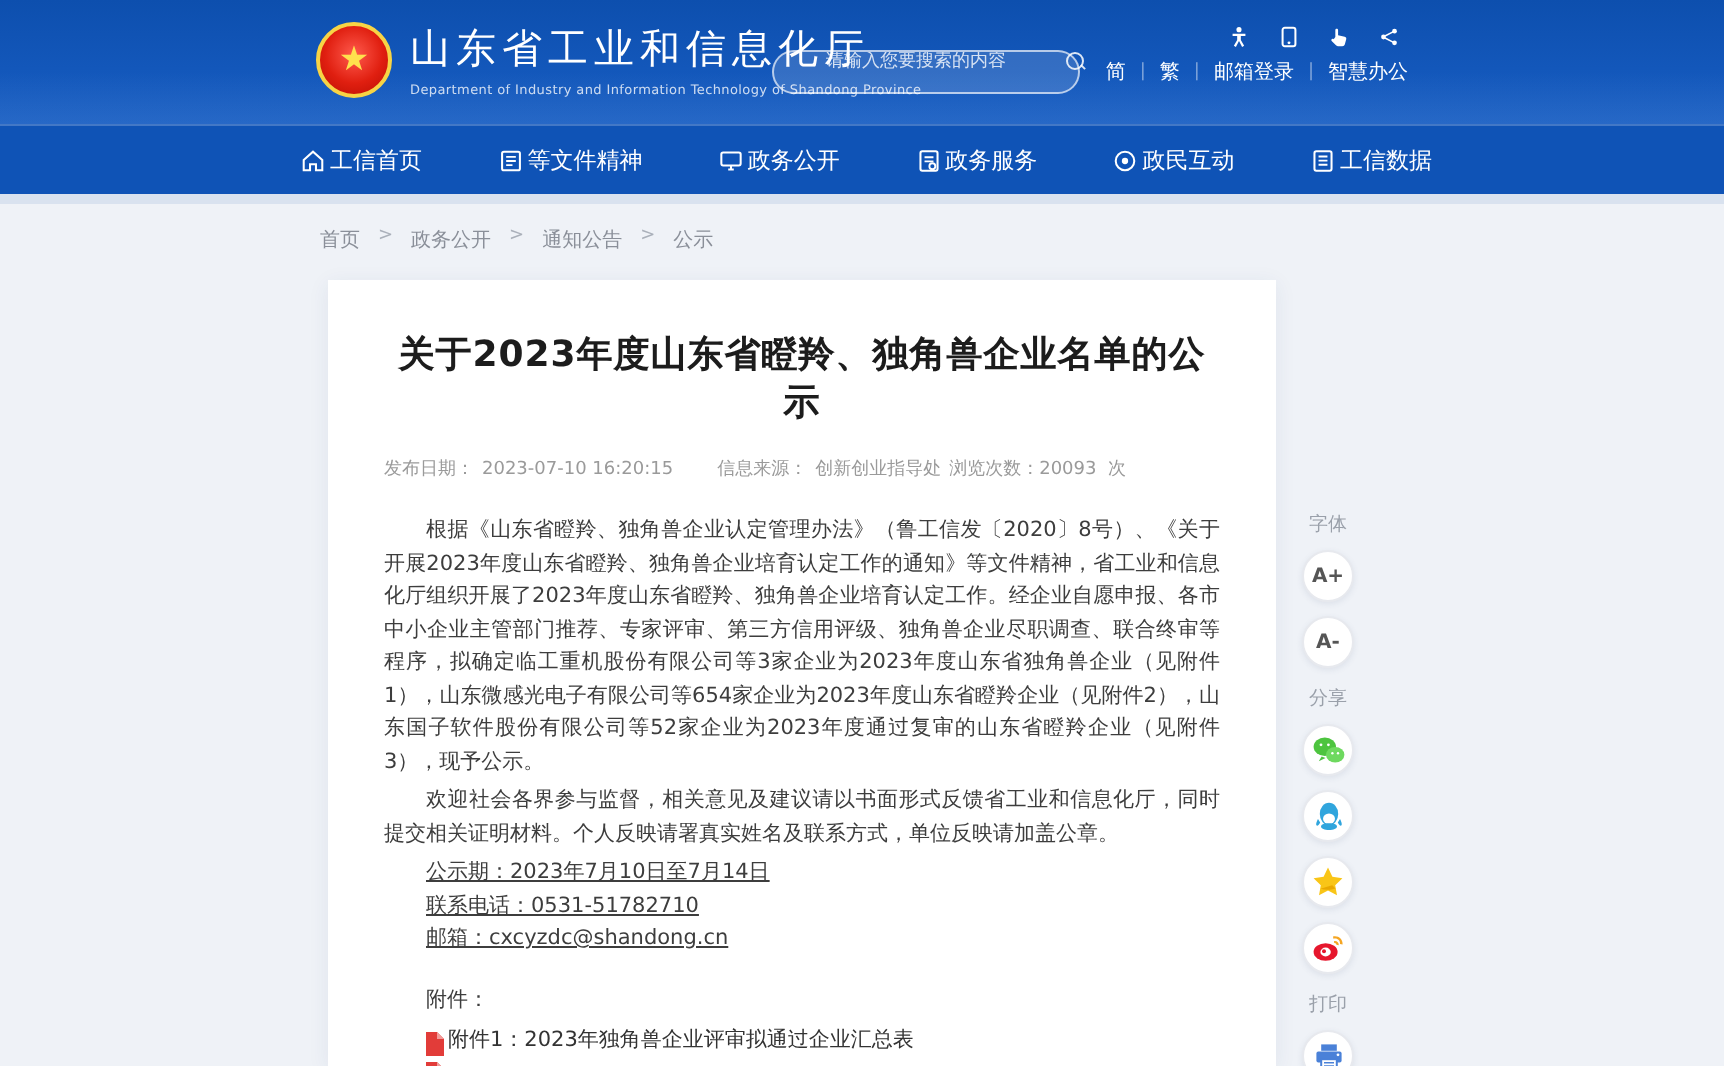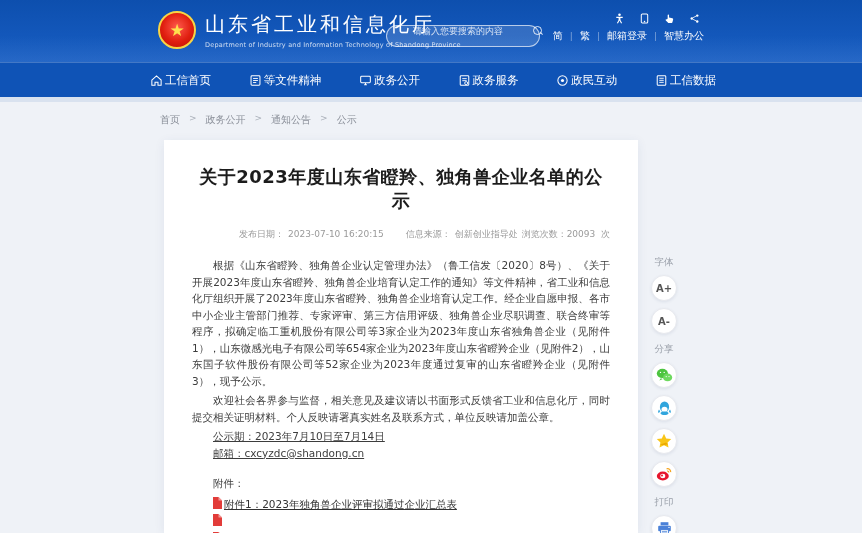--- a/index.html
+++ b/index.html
@@ -47,29 +47,29 @@
   
   .breadcrumb { position:absolute; left:160px; top:113px; display:flex; gap:9px;
     font-size:10px; color:#8a8f99; }
   .breadcrumb .crumb { cursor:pointer; }
   .breadcrumb .bsep { color:#aab0ba; font-size:9px; }
 
   
   .card { position:absolute; left:164px; top:140px; width:474px; height:393px; background:#fff;
     box-shadow:0 2px 10px rgba(40,70,120,.08); padding:25px 28px 0 28px; overflow:hidden; }
   .a-title { text-align:center; font-size:18px; font-weight:bold; color:#1c1c1c; letter-spacing:.5px; }
-  .a-meta { margin-top:15px; display:flex; justify-content:flex-end; font-size:9px; color:#9a9a9a; }
+  .a-meta { margin-top:15px; display:flex; justify-content:flex-start; font-size:9px; color:#9a9a9a; }
   .a-meta .m-left span { margin-right:4px; }
   .a-meta .gap { display:inline-block; width:14px; }
   .a-body { margin-top:16px; font-size:10.5px; color:#3d3d3d; line-height:16.5px; text-align:justify; }
   .a-body p.para { text-indent:2em; margin-bottom:3px; }
   .info-line { text-indent:2em; line-height:16.5px;text-decoration:underline; }
   .att-block { margin-top:14px; }
   .att-label { text-indent:2em; line-height:16px; color:#3d3d3d; }
-  .att-item { display:flex; align-items:center; margin-left:20px; margin-top:4.5px; cursor:pointer; color:#333; line-height:16px;text-decoration:underline; }
+  .att-item { display:flex; align-items:flex-end; margin-left:20px; margin-top:4.5px; cursor:pointer; color:#333; line-height:16px; }
   .att-item .pdf { margin:-2px 2px 0 0; flex:none; }
 
   
   .tools { position:absolute; left:645px; top:247px; width:38px; text-align:center; }
   .t-label { font-size:9.5px; color:#9aa0aa; margin:9px 0 6px; }
   .t-circle { width:26px; height:26px; border-radius:50%; background:#fff; border:1px solid #e7e9ee;
     box-shadow:0 1px 3px rgba(60,80,120,.10); margin:0 auto 7px; display:flex; align-items:center;
     justify-content:center; cursor:pointer; font-size:10px; color:#555; font-weight:bold; }
   .t-circle svg { display:block; }
 </style>
@@ -193,20 +193,21 @@
       </div>
       <div class="m-right">
         <span data-interactable="false">浏览次数：</span><span data-interactable="false">20093</span>&nbsp;&nbsp;<span data-interactable="false">次</span>
       </div>
     </div>
 
     <div class="a-body" data-interactable="false">
       <p class="para" data-interactable="false">根据《山东省瞪羚、独角兽企业认定管理办法》（鲁工信发〔2020〕8号）、《关于开展2023年度山东省瞪羚、独角兽企业培育认定工作的通知》等文件精神，省工业和信息化厅组织开展了2023年度山东省瞪羚、独角兽企业培育认定工作。经企业自愿申报、各市中小企业主管部门推荐、专家评审、第三方信用评级、独角兽企业尽职调查、联合终审等程序，拟确定临工重机股份有限公司等3家企业为2023年度山东省独角兽企业（见附件1），山东微感光电子有限公司等654家企业为2023年度山东省瞪羚企业（见附件2），山东国子软件股份有限公司等52家企业为2023年度通过复审的山东省瞪羚企业（见附件3），现予公示。</p>
       <p class="para" data-interactable="false">欢迎社会各界参与监督，相关意见及建议请以书面形式反馈省工业和信息化厅，同时提交相关证明材料。个人反映请署真实姓名及联系方式，单位反映请加盖公章。</p>
       <p class="info-line" data-interactable="false">公示期：2023年7月10日至7月14日</p>
+      <p class="info-line" data-interactable="false">联系电话：0531-51782710</p>
       <p class="info-line" data-interactable="false">邮箱：cxcyzdc@shandong.cn</p>
 
       <div class="att-block" data-interactable="false">
         <div class="att-label" data-interactable="false">附件：</div>
         <div class="att-item" data-interactable="true">
           <svg class="pdf" data-interactable="false" width="10" height="12" viewBox="0 0 10 12">
               <path d="M1 0h5.5L10 3.5V12H1z" fill="#e23c39"></path>
               <path d="M6.5 0L10 3.5H6.5z" fill="#f29b99"></path>
             </svg>
           <span data-interactable="false">附件1：2023年独角兽企业评审拟通过企业汇总表</span>

